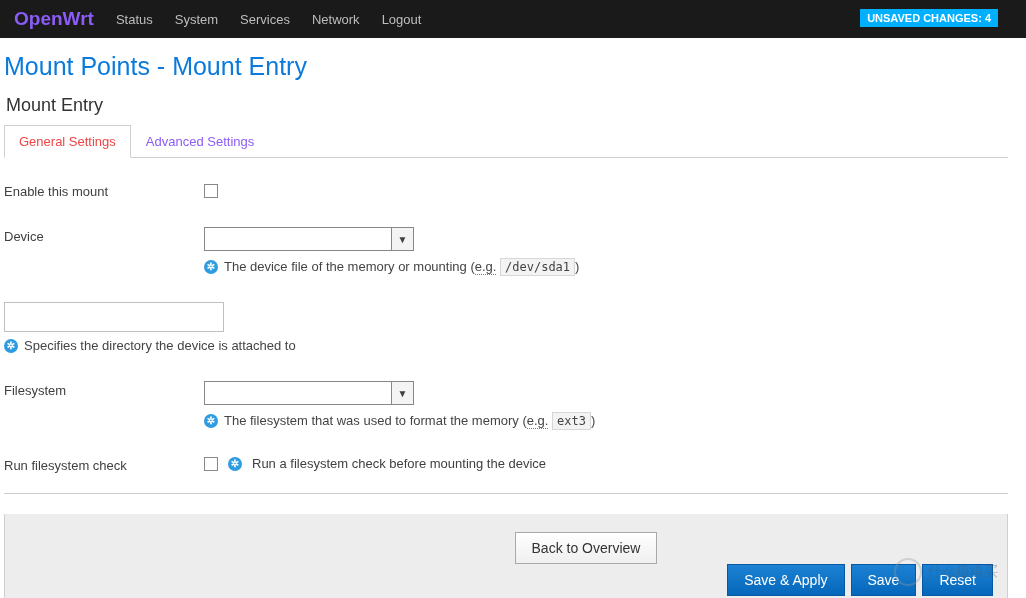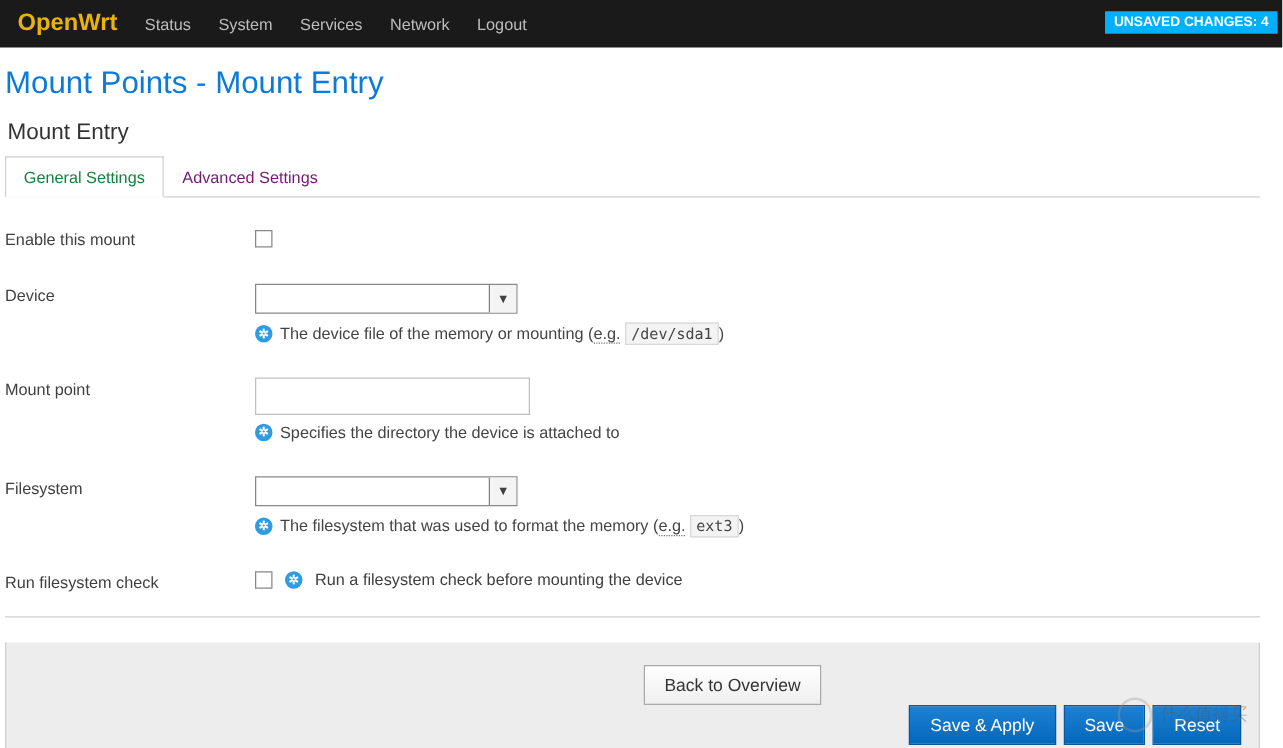--- a/index.html
+++ b/index.html
@@ -15,36 +15,36 @@
     color: #fff;
     height: 38px;
     display: flex;
     align-items: center;
     padding: 0 14px;
     position: relative;
   }
   .brand {
     font-size: 19px;
     font-weight: bold;
-    color: #eab308;
+    color: #8b5cf6;
     margin-right: 22px;
   }
   .nav {
     display: flex;
     gap: 22px;
     justify-content: space-between;
   }
   .nav-item {
     color: #bdbdbd;
     font-size: 13px;
     cursor: pointer;
   }
   .unsaved-badge {
     position: absolute;
-    right: 4px;
+    right: 28px;
     top: 9px;
     background: #00b0ff;
     color: #fff;
     font-size: 11px;
     padding: 3px 7px;
     font-weight: bold;
   }
   .container {
     padding: 14px 18px 0 4px;
   }
@@ -72,24 +72,24 @@
     border: 1px solid transparent;
     border-bottom: none;
     position: relative;
     top: 1px;
     color: #666;
   }
   .tab.active {
     border: 1px solid #d0d0d0;
     border-bottom: 1px solid #fff;
     background: #fff;
-    color: #15803d;
+    color: #ef4444;
   }
   .tab.inactive {
-    color: #701a75;
+    color: #8b5cf6;
   }
   .form-area {
     padding: 24px 0 8px 0;
     border-bottom: 1px solid #cfcfcf;
   }
   .form-row {
     display: flex;
     margin-bottom: 28px;
   }
   .form-row:last-child { margin-bottom: 12px; }
@@ -264,21 +264,20 @@
           <span class="help-icon">✲</span>
           <span>
             <span>The device file of the memory or mounting (</span><span class="eg-under">e.g.</span>
             <span class="code-chip">/dev/sda1</span><span>)</span>
           </span>
         </div>
       </div>
     </div>
 
     <div class="form-row">
-      <div class="form-label">Mount point</div>
       <div class="form-field">
         <input class="input-text" type="text" value="" style="">
         <div class="help-row">
           <span class="help-icon">✲</span>
           <span>Specifies the directory the device is attached to</span>
         </div>
       </div>
     </div>
 
     <div class="form-row">

